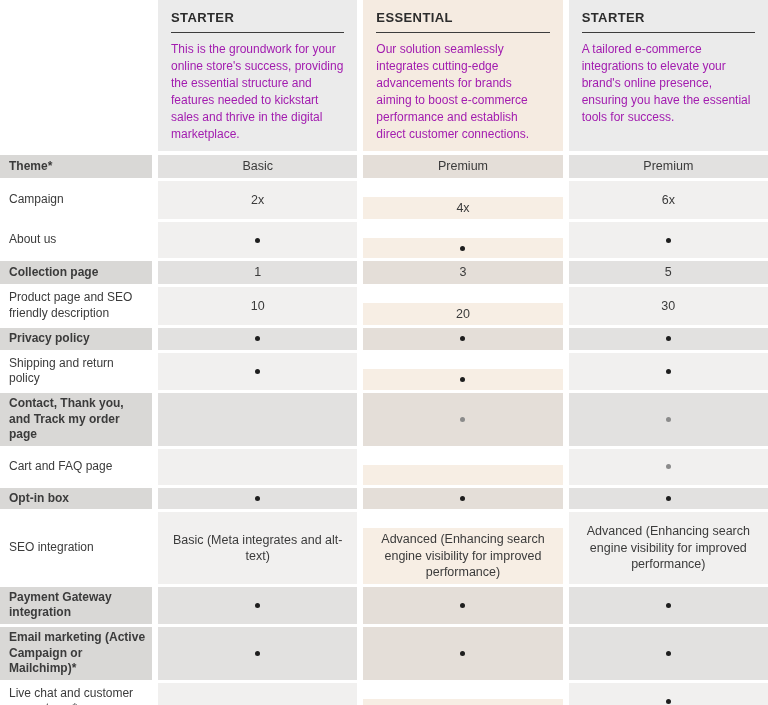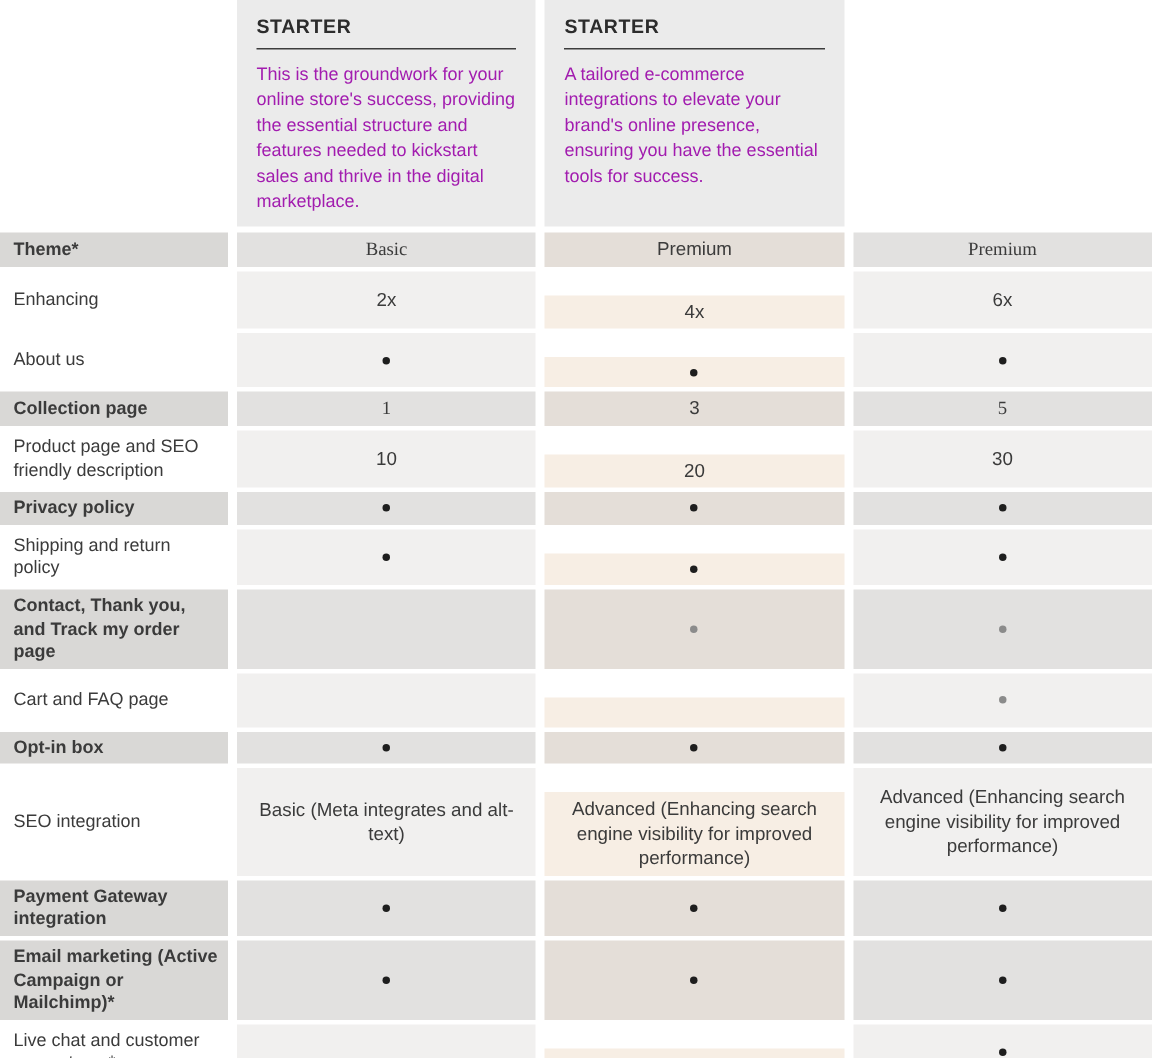--- a/index.html
+++ b/index.html
@@ -39,21 +39,21 @@
     font-size:12px;line-height:1.3;
     min-height:20px;
   }
   .val{
     align-items:center;justify-content:center;text-align:center;
     font-size:12.5px;line-height:1.32;
     padding:3px 12px;min-height:20px;
   }
   .row.odd  .lbl{background:var(--label-stripe);font-weight:bold;}
   .row.even .lbl{background:#ffffff;}
-  .row.odd  .val.gray {background:var(--gray-dark);font-family:Liberation Serif, serif;}
+  .row.odd  .val.gray {background:var(--gray-dark);}
   .row.even .val.gray {background:var(--gray-light);}
   .row.odd  .val.cream{background:var(--cream-dark);}
   .row.even .val.cream{background:var(--cream-light);margin-top:16px;}
   .dot,.dot-gray{width:5px;height:5px;border-radius:50%;display:inline-block;}
   .dot{background:var(--dot);}
   .dot-gray{background:var(--dot-muted);}
 </style>
 </head>
 <body>
 
@@ -61,37 +61,42 @@
 
   <div class="grid header-row">
     <div class="cell"></div>
 
     <div class="cell plan-header gray">
       <div class="plan-title">STARTER</div>
       <div class="plan-rule"></div>
       <div class="plan-desc">This is the groundwork for your online store's success, providing the essential structure and features needed to kickstart sales and thrive in the digital marketplace.</div>
     </div>
 
+    <div class="cell plan-header cream">
+      <div class="plan-title">ESSENTIAL</div>
+      <div class="plan-rule"></div>
+      <div class="plan-desc">Our solution seamlessly integrates cutting-edge advancements for brands aiming to boost e-commerce performance and establish direct customer connections.</div>
+    </div>
 
     <div class="cell plan-header gray">
       <div class="plan-title">STARTER</div>
       <div class="plan-rule"></div>
       <div class="plan-desc">A tailored e-commerce integrations to elevate your brand's online presence, ensuring you have the essential tools for success.</div>
     </div>
   </div>
 
   <div id="rows">
       <div class="grid row odd">
         <div class="cell lbl">Theme*</div>
         <div class="cell val gray">Basic</div>
         <div class="cell val cream">Premium</div>
         <div class="cell val gray">Premium</div>
       </div>
       <div class="grid row even">
-        <div class="cell lbl">Enhancing</div>
+        <div class="cell lbl">Campaign</div>
         <div class="cell val gray">2x</div>
         <div class="cell val cream">4x</div>
         <div class="cell val gray">6x</div>
       </div>
       <div class="grid row even">
         <div class="cell lbl">About us</div>
         <div class="cell val gray">
           <span class="dot"></span>
         </div>
         <div class="cell val cream">

